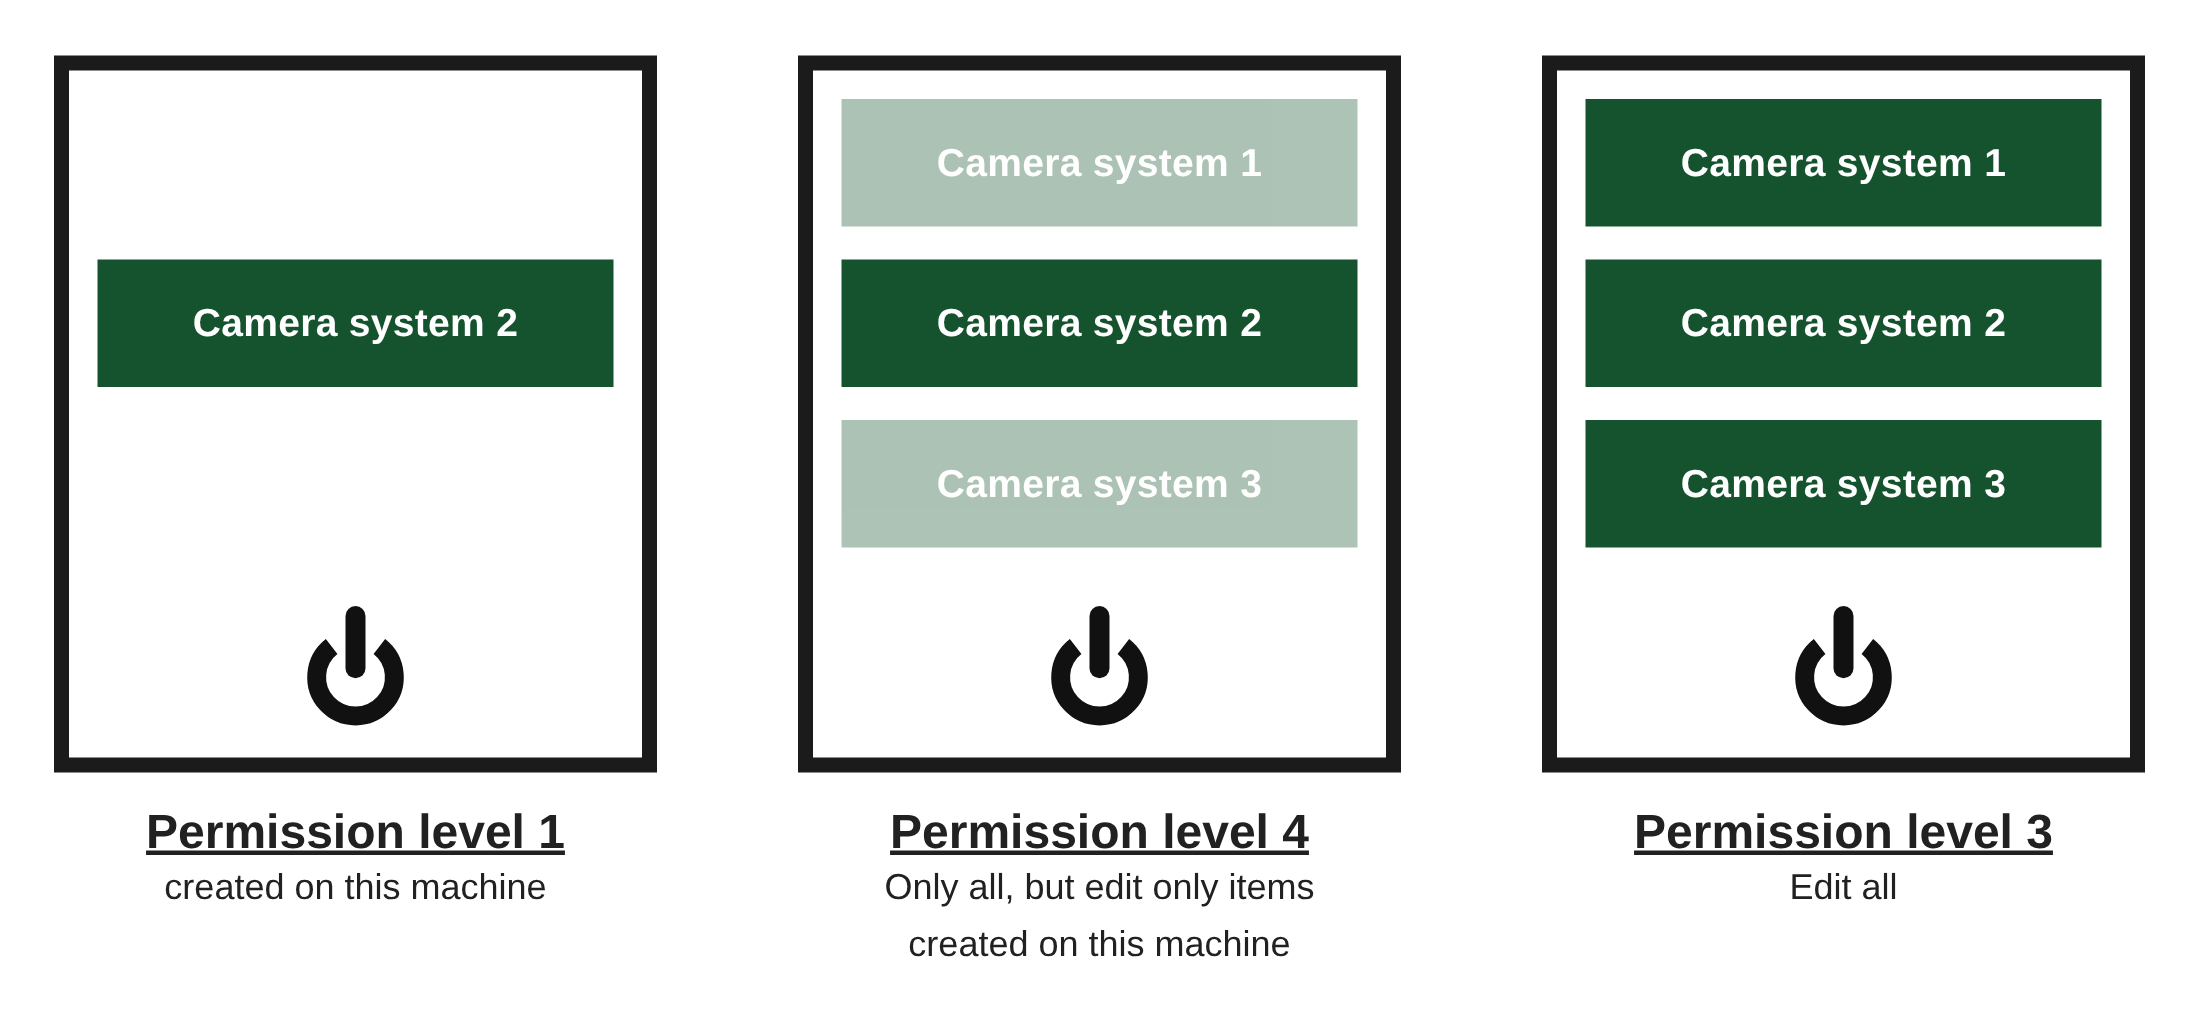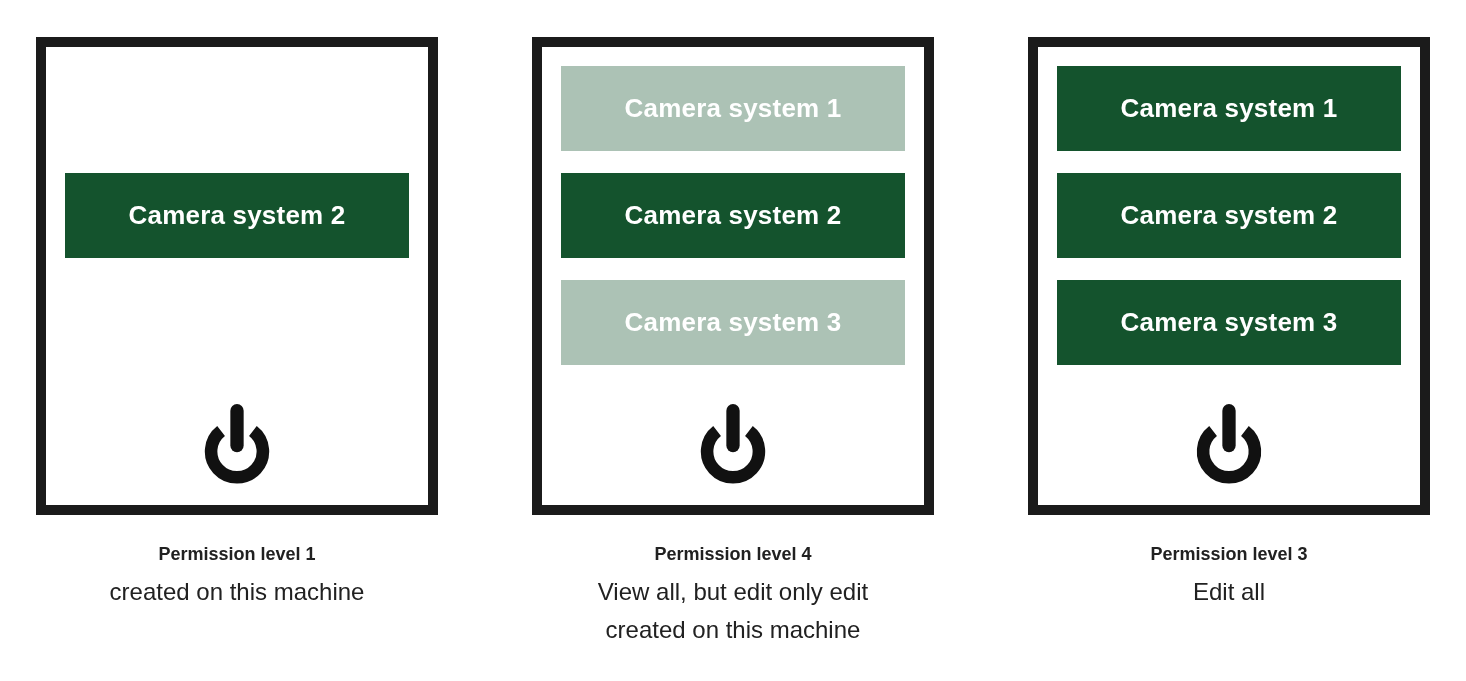--- a/index.html
+++ b/index.html
@@ -63,23 +63,24 @@
     width: 74px;
     height: 80px;
   }
   .power svg { display: block; width: 74px; height: 80px; }
   .caption {
     margin-top: 20px;
     text-align: center;
     color: #212121;
   }
   .cap-title {
-    font-size: 18px;
+    font-size: 32px;
     font-weight: 700;
     line-height: 38px;
+    text-decoration: underline;
   }
   .cap-line {
     font-size: 24px;
     font-weight: 400;
     line-height: 38px;
   }
 </style>
 </head>
 <body>
 
@@ -111,21 +112,21 @@
         <button class="sysbtn faded">Camera system 3</button>
         <div class="power">
           <svg viewBox="0 0 100 108" xmlns="http://www.w3.org/2000/svg">
             <path d="M 71.5 36.4 A 35 35 0 1 1 28.5 36.4" fill="none" stroke="#111111" stroke-width="17"></path>
             <path d="M 50 9 L 50 56" fill="none" stroke="#111111" stroke-width="18" stroke-linecap="round"></path>
           </svg>
         </div>
       </div>
       <div class="caption">
         <div class="cap-title">Permission level 4</div>
-        <div class="cap-line">View all, but edit only edit</div>
+        <div class="cap-line">Only all, but edit only items</div>
         <div class="cap-line">created on this machine</div>
       </div>
     </div>
 
     <div class="panel">
       <div class="device">
         <button class="sysbtn active">Camera system 1</button>
         <button class="sysbtn active">Camera system 2</button>
         <button class="sysbtn active">Camera system 3</button>
         <div class="power">

